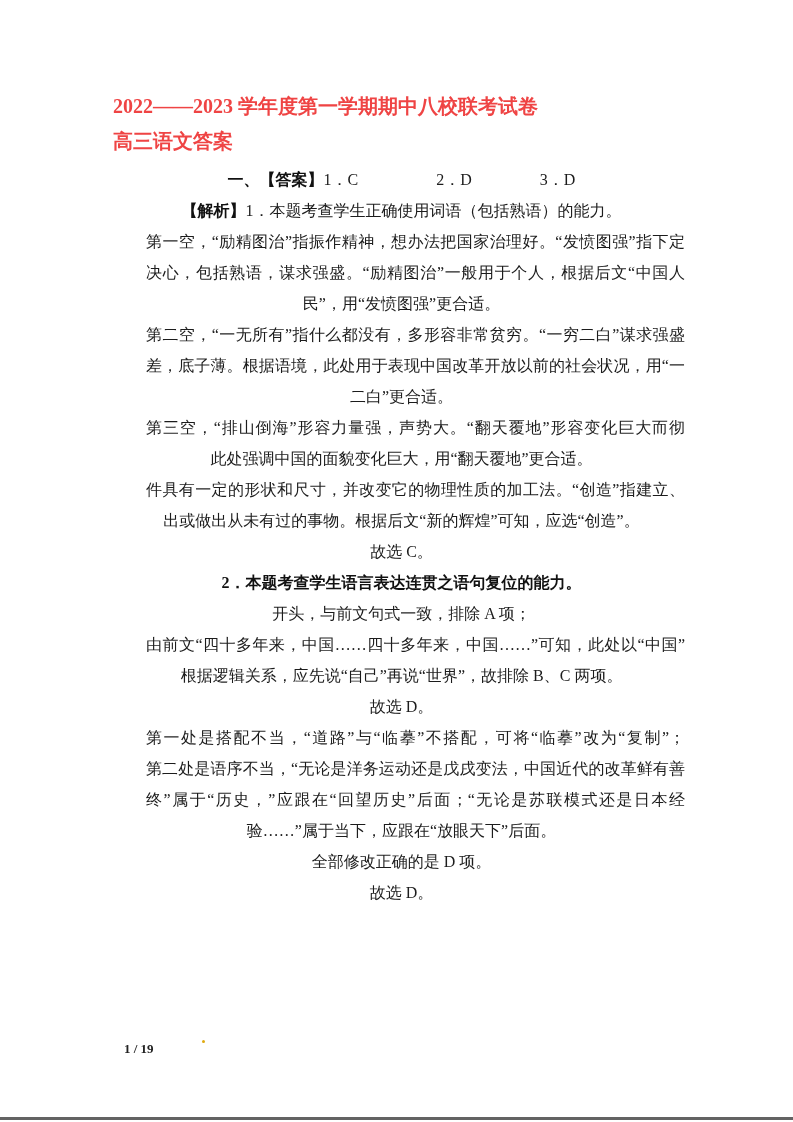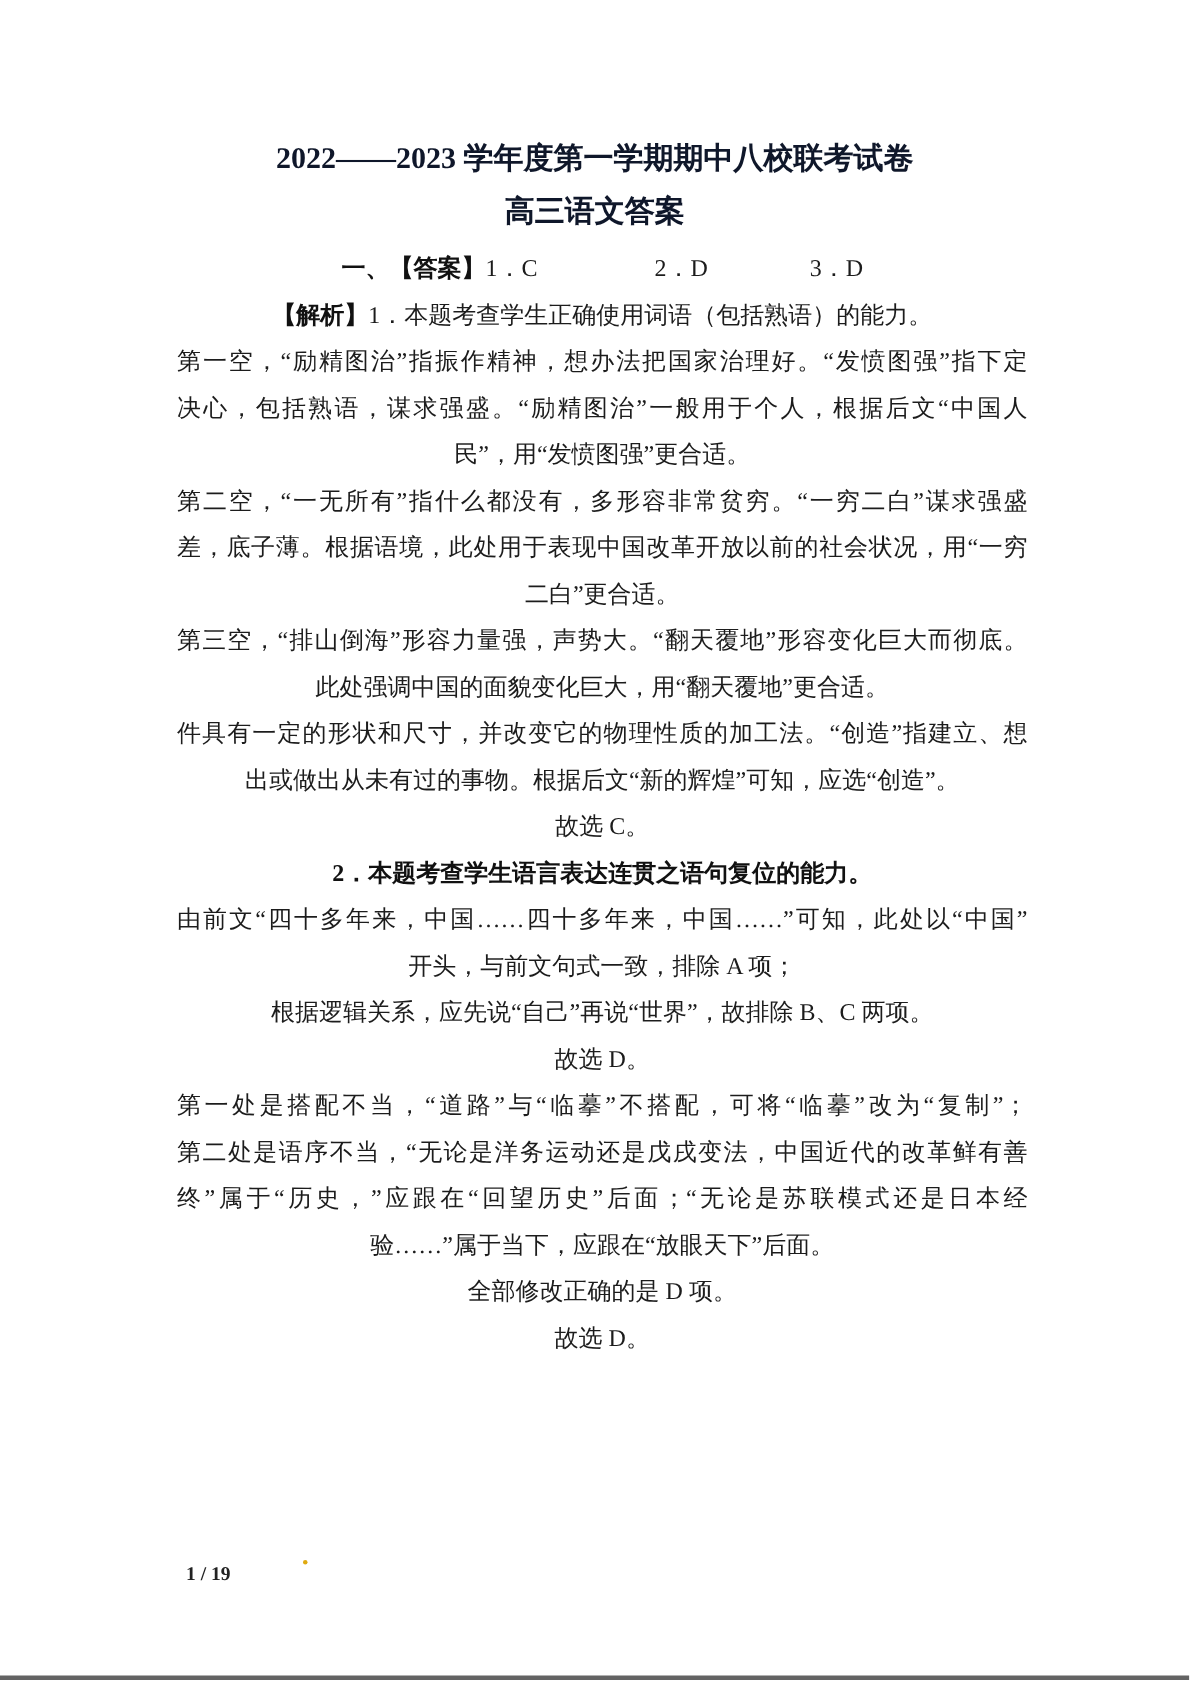--- a/index.html
+++ b/index.html
@@ -14,44 +14,45 @@
     background: #ffffff;
     overflow: hidden;
     font-family: "Liberation Serif", "DejaVu Serif", serif;
     color: #1c1c1c;
   }
   .titles {
     position: absolute;
     top: 93px;
     left: 113px;
     width: 567px;
-    text-align: center;
+    text-align: left;
     font-weight: bold;
     font-size: 20px;
-    color: #0f172a;
+    color: #ef4444;
   }
   .title-line1 { line-height: 26px; }
   .title-line2 { line-height: 26px; margin-top: 9px; }
   .content {
     position: absolute;
     top: 164px;
     left: 118px;
     width: 567px;
     font-size: 16px;
   }
   .bline {
     height: 31px;
     line-height: 31px;
     overflow: hidden;
     text-align: center;
   }
   .bline.just {
     text-align: justify;
     text-align-last: justify;
     text-justify: inter-character;
+    margin-left: 28px;
   }
   .bold { font-weight: bold; color: #111111; }
   .footer {
     position: absolute;
     left: 124px;
     top: 1041px;
     font-size: 13px;
     line-height: 15px;
     font-weight: bold;
     color: #222222;
@@ -90,22 +91,22 @@
       <div class="bline"><span>民”，用“发愤图强”更合适。</span></div>
       <div class="bline just"><span>第二空，“一无所有”指什么都没有，多形容非常贫穷。“一穷二白”谋求强盛</span></div>
       <div class="bline just"><span>差，底子薄。根据语境，此处用于表现中国改革开放以前的社会状况，用“一穷</span></div>
       <div class="bline"><span>二白”更合适。</span></div>
       <div class="bline just"><span>第三空，“排山倒海”形容力量强，声势大。“翻天覆地”形容变化巨大而彻底。</span></div>
       <div class="bline"><span>此处强调中国的面貌变化巨大，用“翻天覆地”更合适。</span></div>
       <div class="bline just"><span>件具有一定的形状和尺寸，并改变它的物理性质的加工法。“创造”指建立、想</span></div>
       <div class="bline"><span>出或做出从未有过的事物。根据后文“新的辉煌”可知，应选“创造”。</span></div>
       <div class="bline"><span>故选 C。</span></div>
       <div class="bline"><span class="bold">2．本题考查学生语言表达连贯之语句复位的能力。</span></div>
+      <div class="bline"><span>开头，与前文句式一致，排除 A 项；</span></div>
       <div class="bline just"><span>由前文“四十多年来，中国……四十多年来，中国……”可知，此处以“中国”</span></div>
-      <div class="bline"><span>开头，与前文句式一致，排除 A 项；</span></div>
       <div class="bline"><span>根据逻辑关系，应先说“自己”再说“世界”，故排除 B、C 两项。</span></div>
       <div class="bline"><span>故选 D。</span></div>
       <div class="bline just"><span>第一处是搭配不当，“道路”与“临摹”不搭配，可将“临摹”改为“复制”；</span></div>
       <div class="bline just"><span>第二处是语序不当，“无论是洋务运动还是戊戌变法，中国近代的改革鲜有善</span></div>
       <div class="bline just"><span>终”属于“历史，”应跟在“回望历史”后面；“无论是苏联模式还是日本经</span></div>
       <div class="bline"><span>验……”属于当下，应跟在“放眼天下”后面。</span></div>
       <div class="bline"><span>全部修改正确的是 D 项。</span></div>
       <div class="bline"><span>故选 D。</span></div>
     </div>
 

